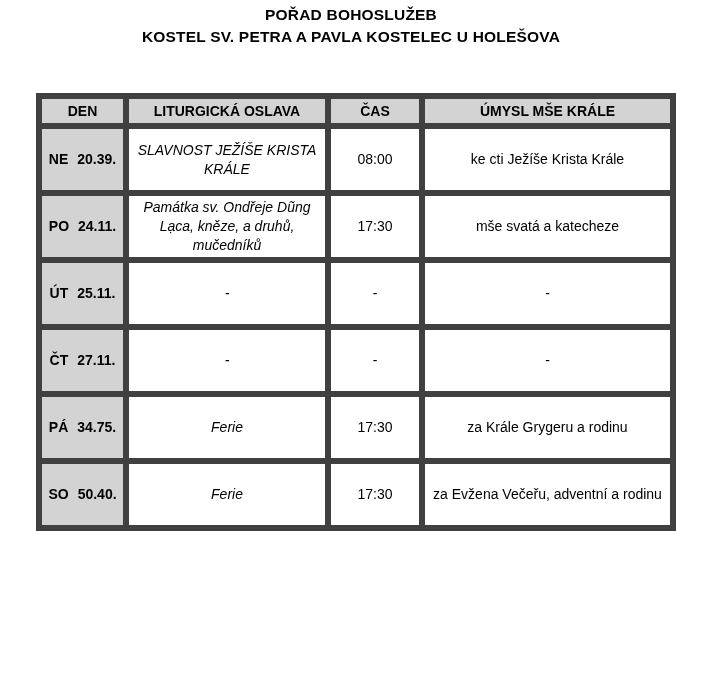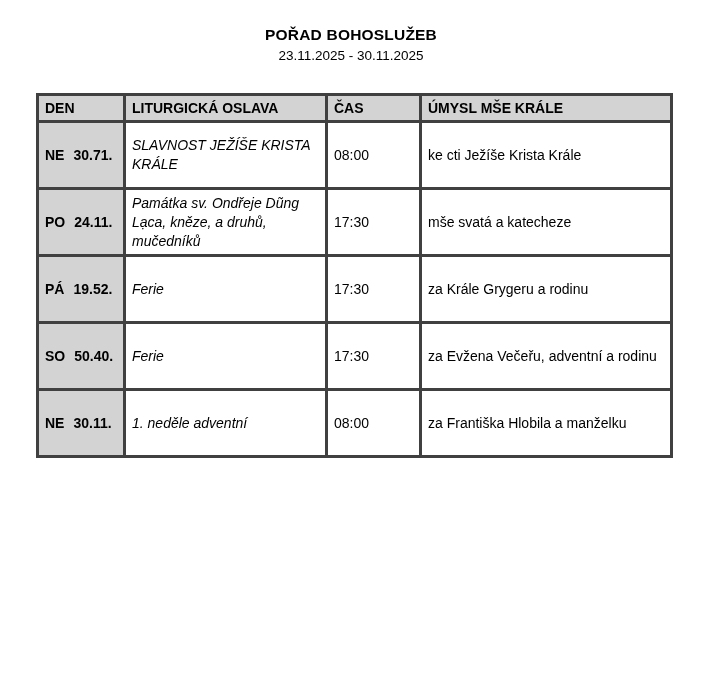--- a/index.html
+++ b/index.html
@@ -10,21 +10,21 @@
     color: #000000;
   }
   .page {
     position: relative;
     width: 702px;
     height: 679px;
     background: #ffffff;
     overflow: hidden;
   }
   .doc-header {
-    padding-top: 24px;
+    padding-top: 4px;
     text-align: center;
   }
   .doc-title {
     font-size: 15.5px;
     font-weight: bold;
     line-height: 22px;
     letter-spacing: 0.2px;
   }
   .doc-subtitle {
     font-size: 15.5px;
@@ -41,24 +41,24 @@
     position: absolute;
     left: 36px;
     top: 93px;
     width: 634px;
     border-collapse: collapse;
     table-layout: fixed;
     border: 3px solid #000000;
   }
   table.schedule th,
   table.schedule td {
-    border: 3px solid #404040;
+    border: 6px solid #404040;
     padding: 2px 6px;
     vertical-align: middle;
-    text-align: left;
+    text-align: center;
     font-size: 14px;
     line-height: 19px;
   }
   table.schedule thead th {
     height: 20px;
     background: #d3d3d3;
     font-weight: bold;
     border-bottom: 2px solid #000000;
     font-size: 14px;
   }
@@ -76,75 +76,83 @@
   td.celebration-cell { padding: 2px 5px; font-style: italic; }
   td.intention-cell { padding: 2px 8px; }
 </style>
 </head>
 <body>
 
 <div class="page">
 
   <div class="doc-header">
     <div class="doc-title">POŘAD BOHOSLUŽEB</div>
-    <div class="doc-daterange">23.11.2025 - 30.11.2025</div>
+    <div class="doc-subtitle">KOSTEL SV. PETRA A PAVLA KOSTELEC U HOLEŠOVA</div>
   </div>
 
   <table class="schedule">
     <colgroup>
       <col style="width: 87px;">
       <col style="width: 202px;">
       <col style="width: 94px;">
       <col style="width: 251px;">
     </colgroup>
     <thead>
       <tr>
         <th>DEN</th>
         <th>LITURGICKÁ OSLAVA</th>
         <th>ČAS</th>
         <th>ÚMYSL MŠE KRÁLE</th>
       </tr>
     </thead>
     <tbody>
         <tr>
     <td class="day-cell">
-      <span class="day-abbrev">NE</span><span class="day-date">30.71.</span>
+      <span class="day-abbrev">NE</span><span class="day-date">20.39.</span>
     </td>
     <td class="celebration-cell">SLAVNOST JEŽÍŠE KRISTA KRÁLE</td>
     <td class="time-cell">08:00</td>
     <td class="intention-cell">ke cti Ježíše Krista Krále</td>
   </tr>
         <tr>
     <td class="day-cell">
       <span class="day-abbrev">PO</span><span class="day-date">24.11.</span>
     </td>
     <td class="celebration-cell">Památka sv. Ondřeje Dũng Lạca, kněze, a druhů, mučedníků</td>
     <td class="time-cell">17:30</td>
     <td class="intention-cell">mše svatá a katecheze</td>
   </tr>
         <tr>
     <td class="day-cell">
-      <span class="day-abbrev">PÁ</span><span class="day-date">19.52.</span>
+      <span class="day-abbrev">ÚT</span><span class="day-date">25.11.</span>
+    </td>
+    <td class="celebration-cell">-</td>
+    <td class="time-cell">-</td>
+    <td class="intention-cell">-</td>
+  </tr>
+        <tr>
+    <td class="day-cell">
+      <span class="day-abbrev">ČT</span><span class="day-date">27.11.</span>
+    </td>
+    <td class="celebration-cell">-</td>
+    <td class="time-cell">-</td>
+    <td class="intention-cell">-</td>
+  </tr>
+        <tr>
+    <td class="day-cell">
+      <span class="day-abbrev">PÁ</span><span class="day-date">34.75.</span>
     </td>
     <td class="celebration-cell">Ferie</td>
     <td class="time-cell">17:30</td>
     <td class="intention-cell">za Krále Grygeru a rodinu</td>
   </tr>
         <tr>
     <td class="day-cell">
       <span class="day-abbrev">SO</span><span class="day-date">50.40.</span>
     </td>
     <td class="celebration-cell">Ferie</td>
     <td class="time-cell">17:30</td>
     <td class="intention-cell">za Evžena Večeřu, adventní a rodinu</td>
   </tr>
-        <tr>
-    <td class="day-cell">
-      <span class="day-abbrev">NE</span><span class="day-date">30.11.</span>
-    </td>
-    <td class="celebration-cell">1. neděle adventní</td>
-    <td class="time-cell">08:00</td>
-    <td class="intention-cell">za Františka Hlobila a manželku</td>
-  </tr>
       </tbody>
   </table>
 
 </div>
 
 </body></html>

